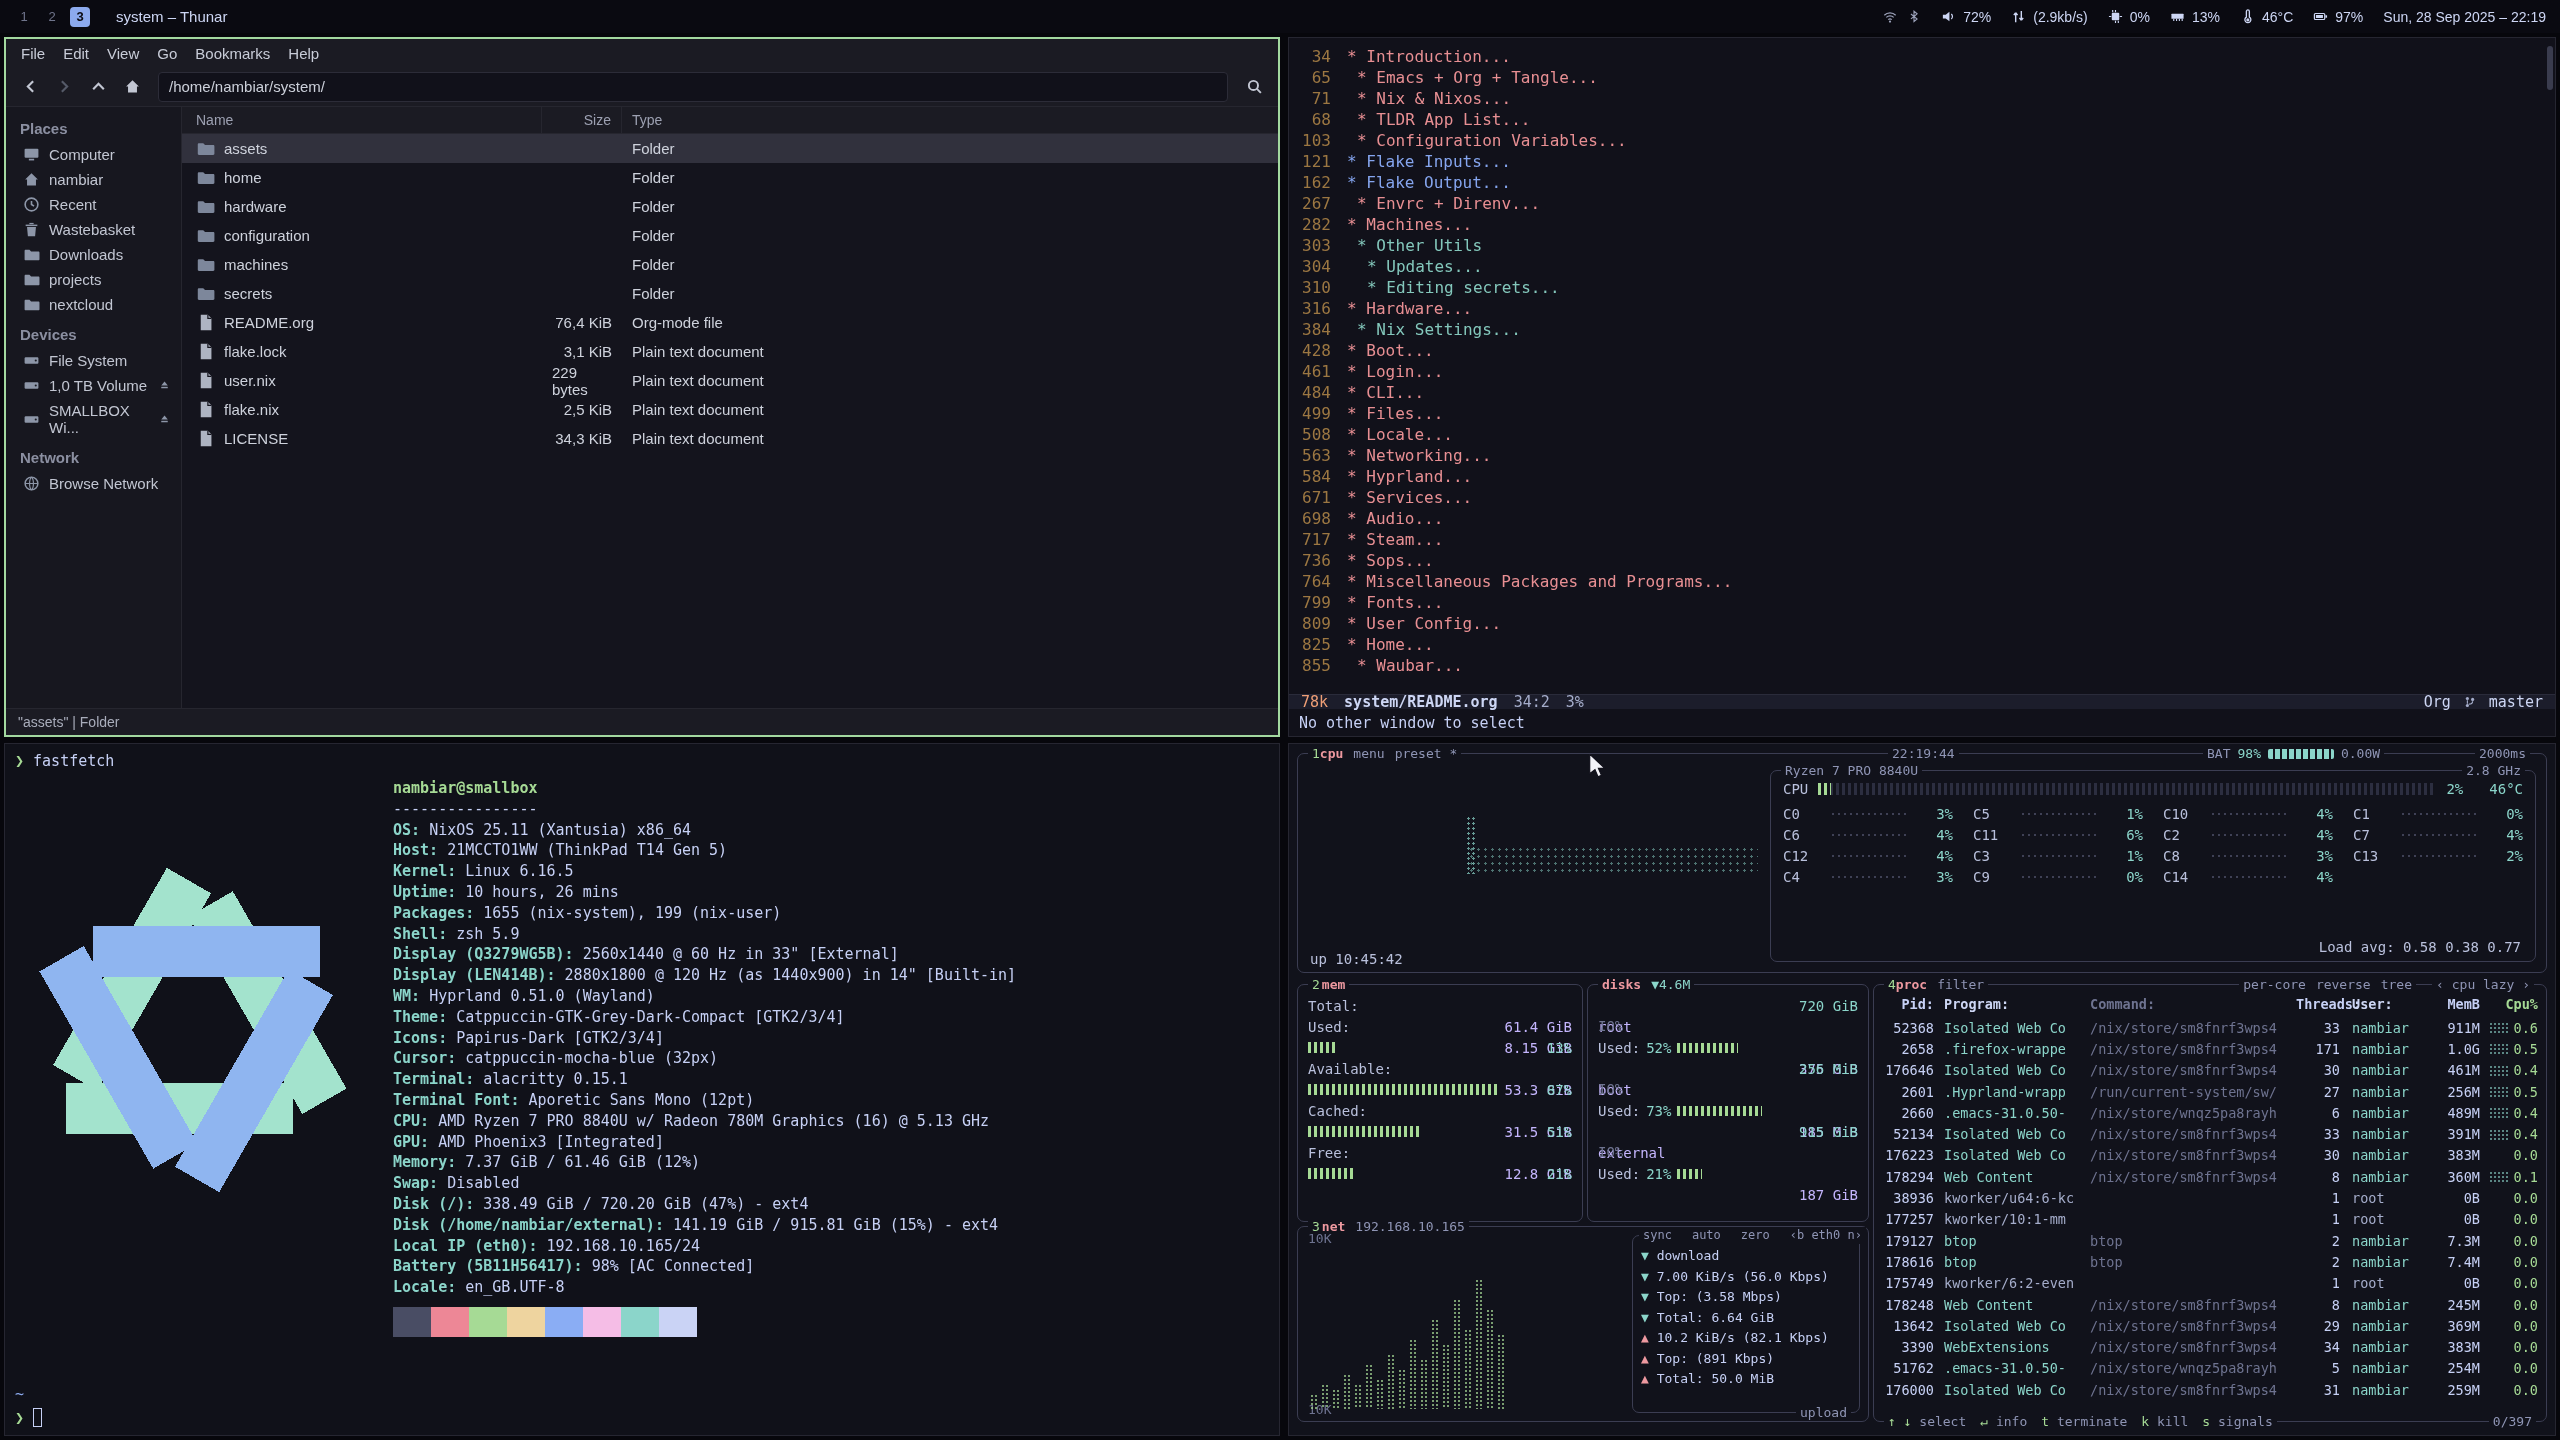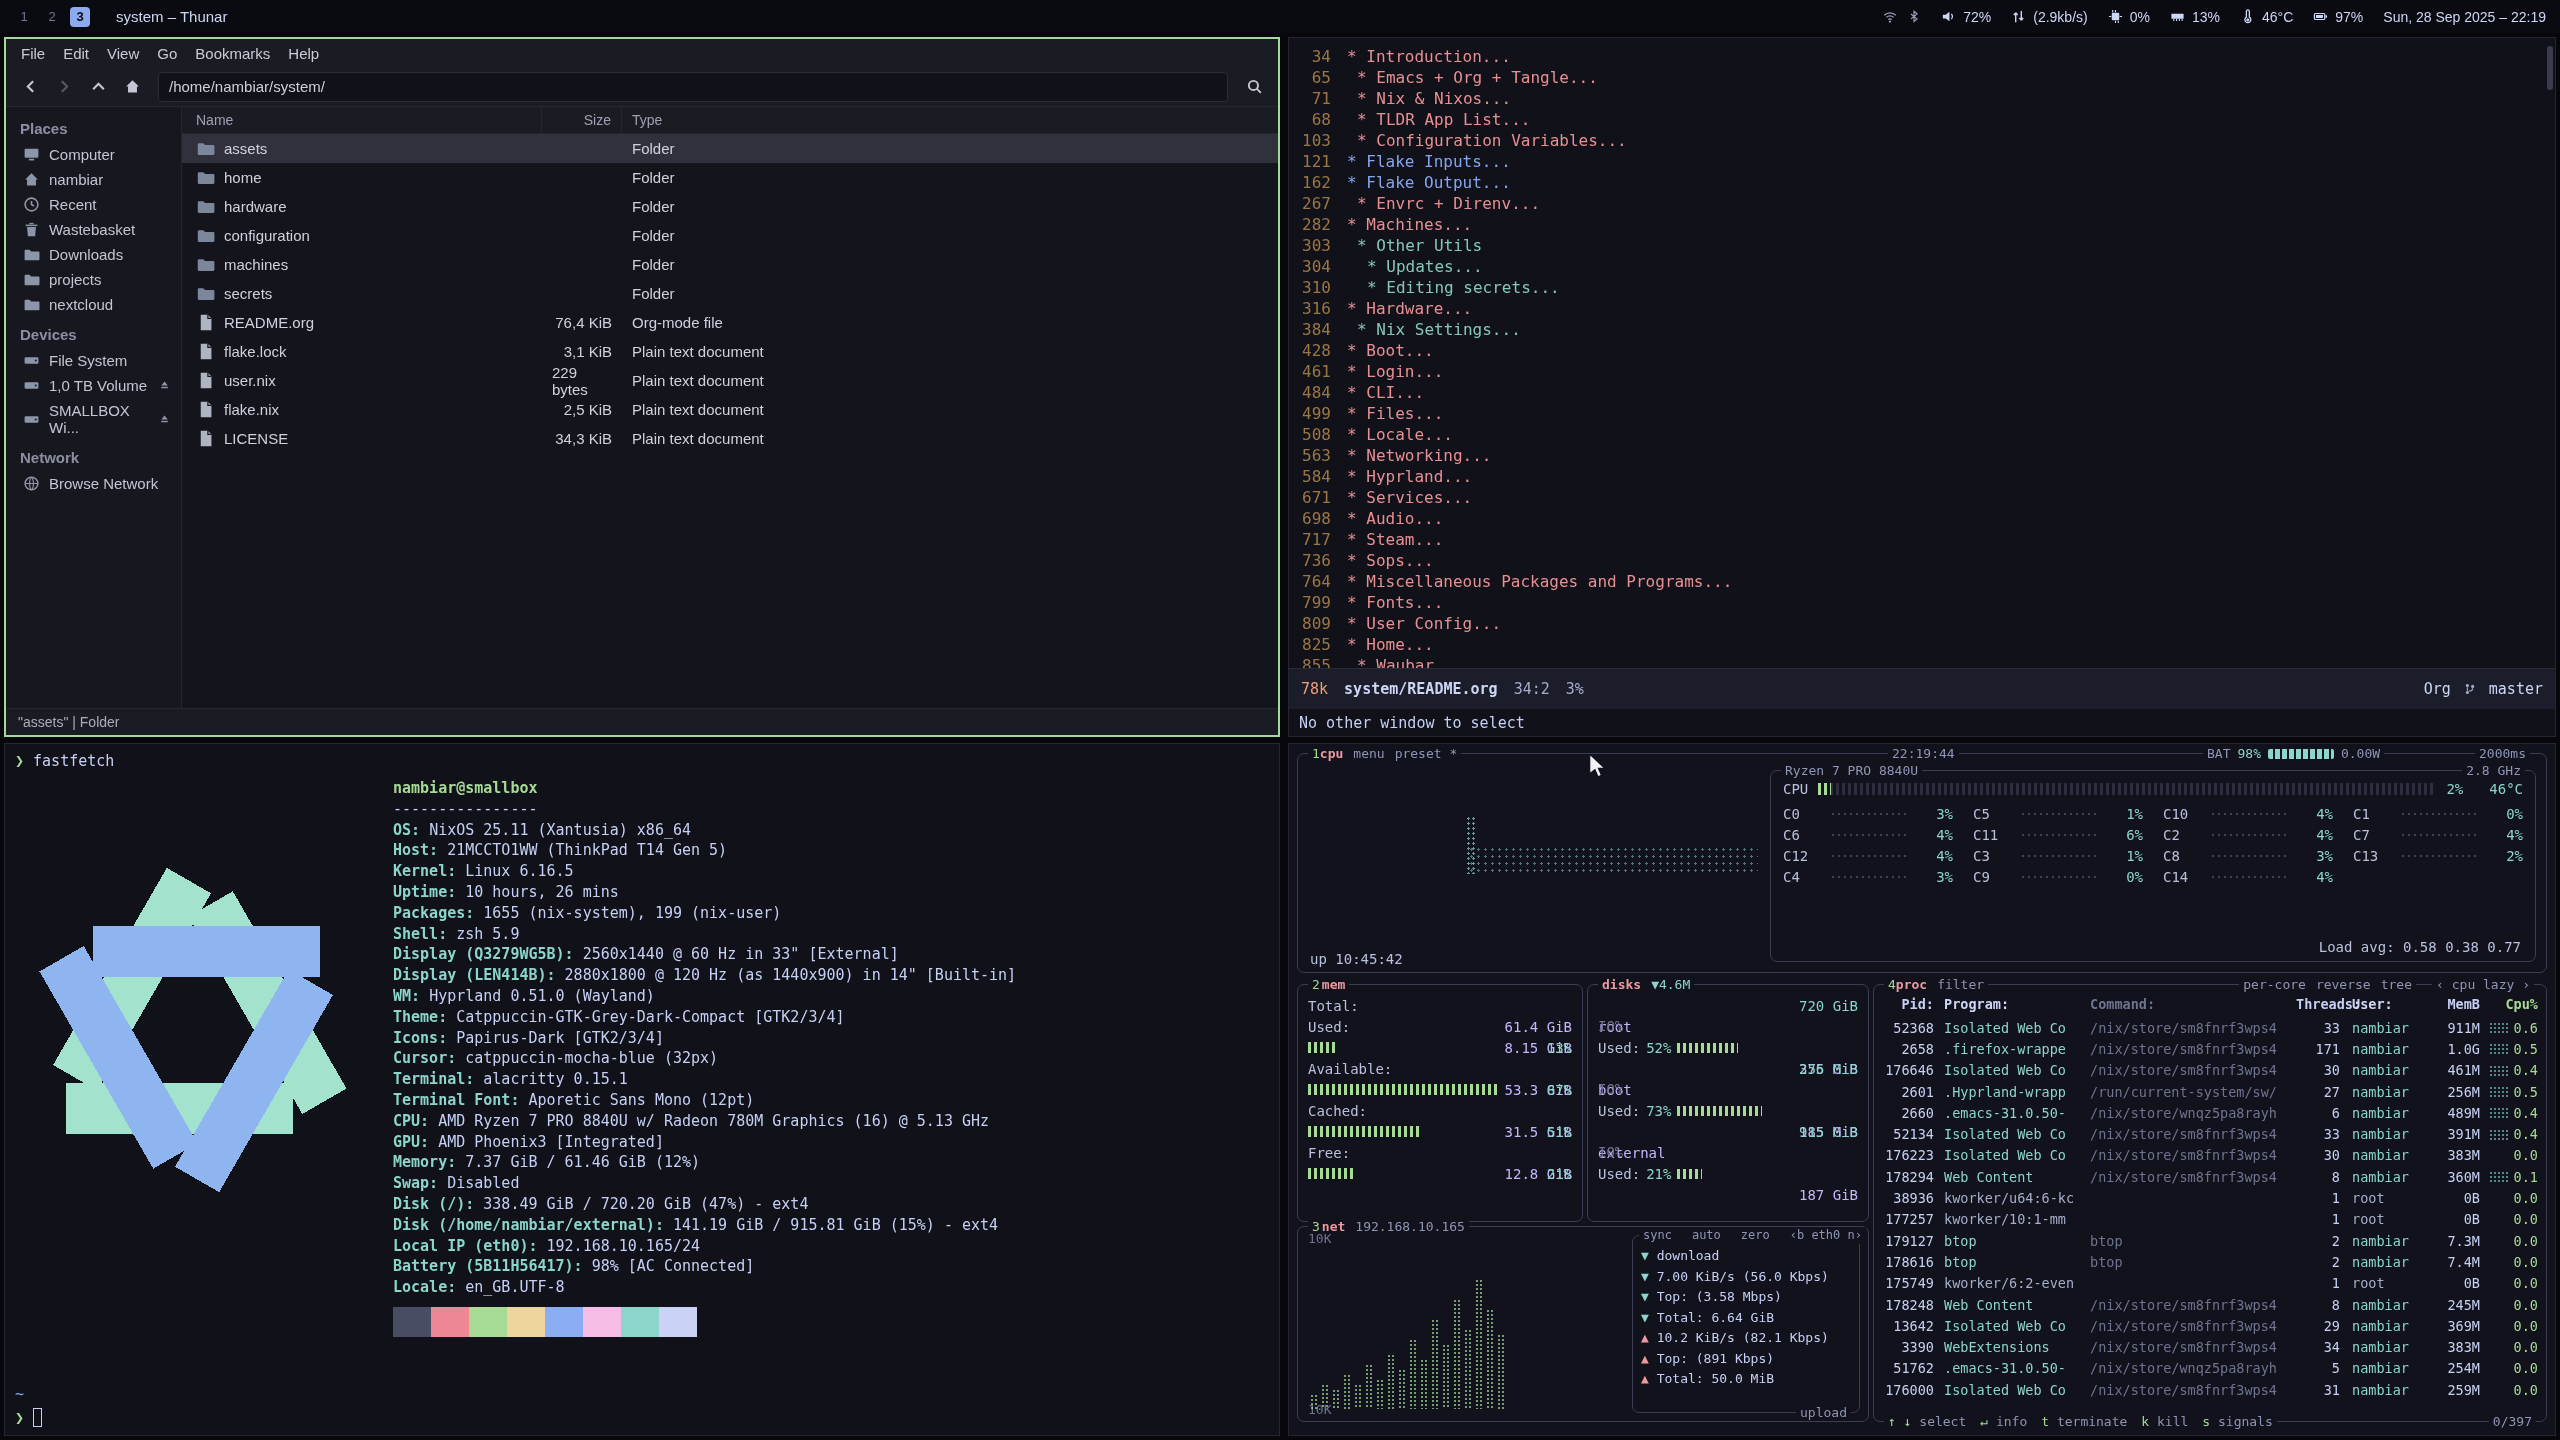--- a/index.html
+++ b/index.html
@@ -62,21 +62,21 @@
 #th-status{height:27px;border-top:1px solid #26262f;display:flex;align-items:center;padding:0 12px;color:#a9adbb;font-size:14px;background:#1b1b23;flex:none;}
 
 
 #em-lines{position:absolute;left:0;right:10px;top:8px;bottom:56px;overflow:hidden;}
 .eline{height:21px;line-height:21px;font-size:16px;display:flex;white-space:pre;}
 .lnum{width:58px;text-align:right;padding-right:16px;color:#9c7742;flex:none;}
 .c-red{color:#e88f93;}
 .c-blue{color:#85a5ee;}
 .c-teal{color:#84c8bc;}
 #em-scroll{position:absolute;right:2px;top:8px;width:6px;height:44px;background:#3a3c4e;border-radius:3px;}
-#em-modeline{position:absolute;left:0;right:0;bottom:27px;height:41px;background:#1c1d2b;border-top:1px solid #2a2b3a;display:flex;align-items:center;gap:16px;padding:0 12px;font-size:15px;color:#a5adcb;}
+#em-modeline{position:absolute;left:0;right:0;bottom:27px;height:15px;background:#1c1d2b;border-top:1px solid #2a2b3a;display:flex;align-items:center;gap:16px;padding:0 12px;font-size:15px;color:#a5adcb;}
 #em-ml-size{color:#ef9f76;}
 #em-ml-name{color:#cdd6f4;font-weight:bold;}
 #em-ml-right{margin-left:auto;display:flex;gap:12px;align-items:center;color:#cdd6f4;}
 #em-ml-right .icn{width:14px;height:14px;color:#a5adcb;}
 #em-echo{position:absolute;left:0;right:0;bottom:0;height:27px;display:flex;align-items:center;padding:0 10px;font-size:15px;color:#c6d0f5;}
 
 
 #t-prompt1{position:absolute;left:10px;top:8px;white-space:pre;}
 .p-char{color:#a6da95;font-weight:bold;}
 #t-logo{position:absolute;left:18px;top:48px;}

